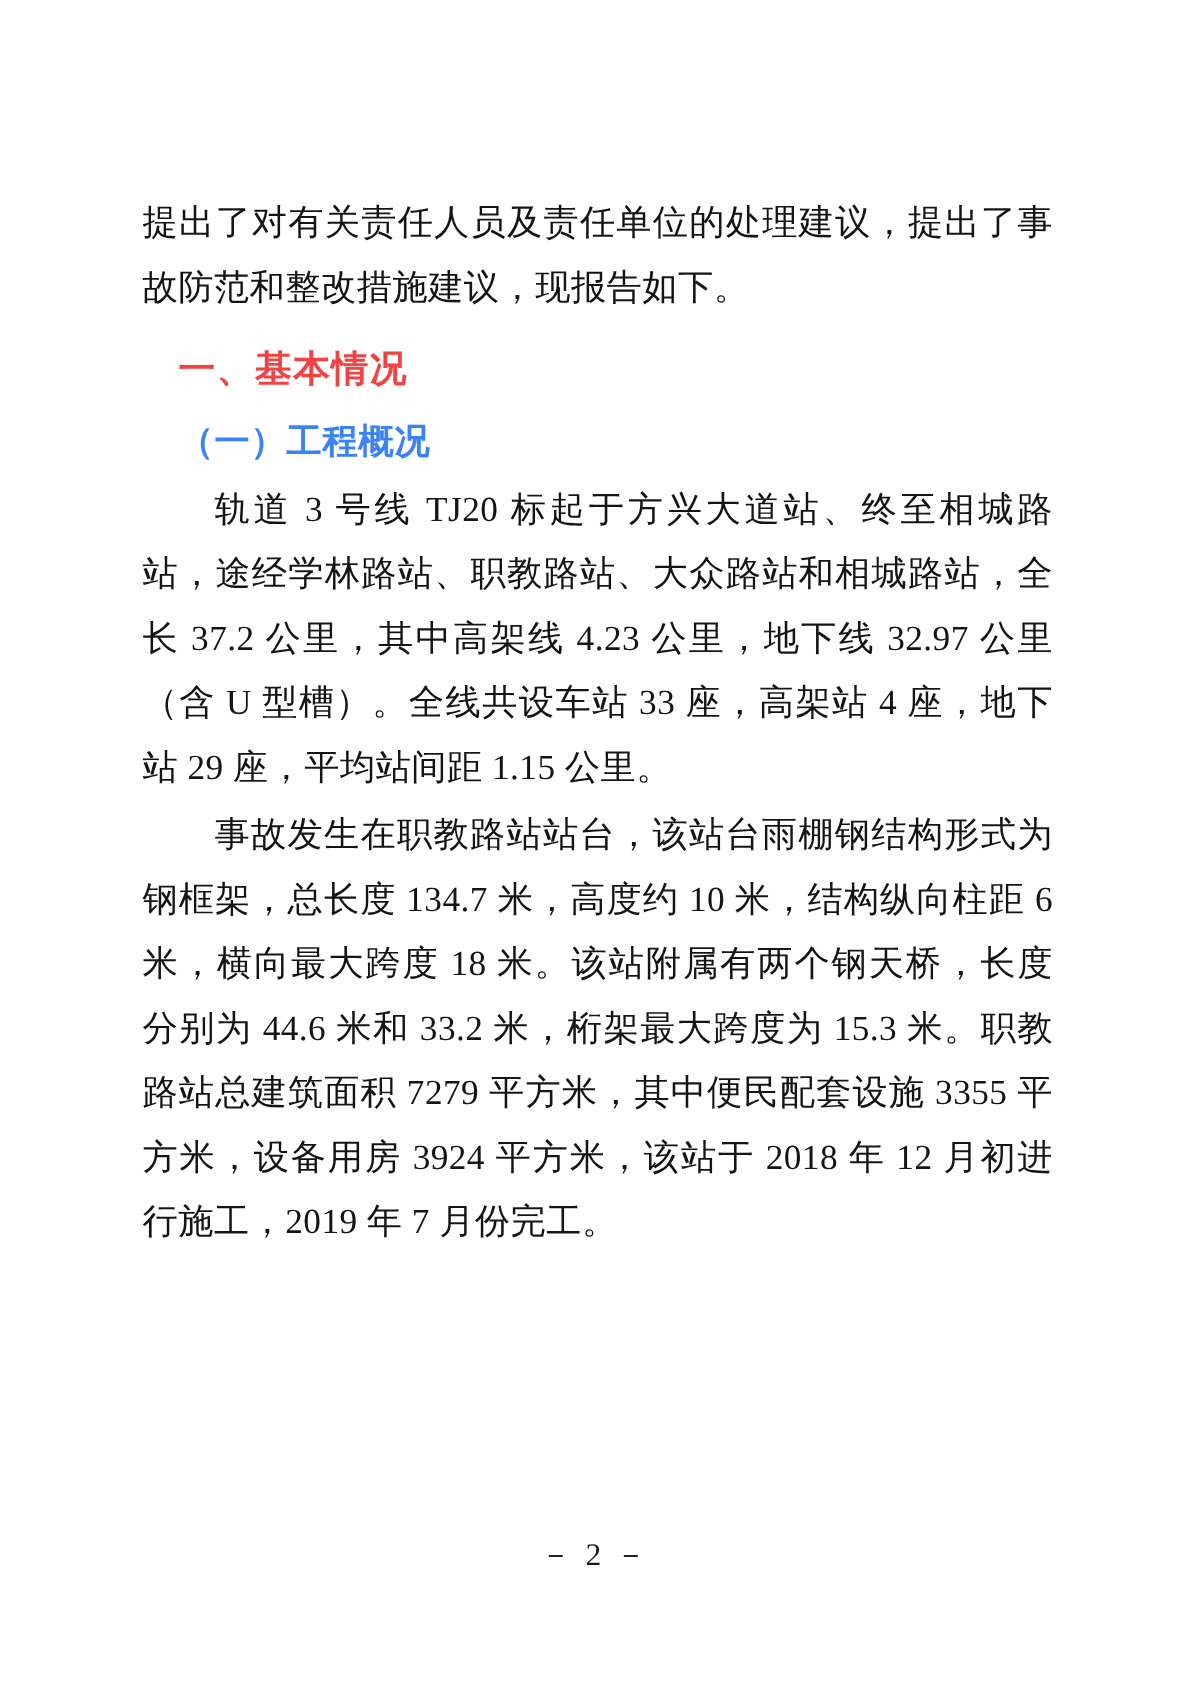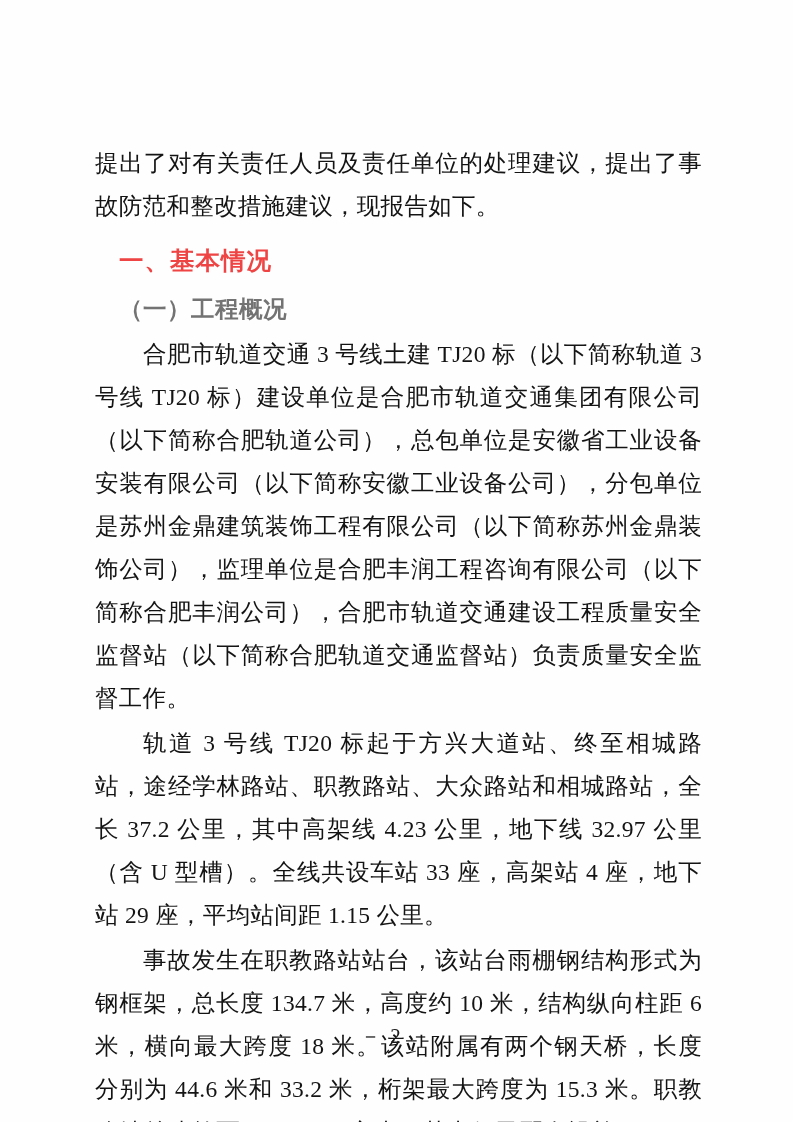--- a/index.html
+++ b/index.html
@@ -28,21 +28,21 @@
     left: 95px;
     top: 128px;
     width: 607px;
   }
   .para {
     font-size: 23.5px;
     line-height: 43px;
     text-align: justify;
     text-justify: inter-ideograph;
     letter-spacing: 0.3px;
-    margin: 14px 0 0 0;
+    margin: 0 0 0 0;
     color: #141414;
   }
   .indent2 {
     text-indent: 48px;
   }
   .heading-main {
     font-size: 24.5px;
     line-height: 44px;
     font-weight: bold;
     text-indent: 24px;
@@ -50,21 +50,21 @@
     letter-spacing: 1px;
     font-family: "Liberation Sans", "DejaVu Sans", sans-serif;
     color: #ef4444;
   }
   .heading-sub {
     font-size: 23.5px;
     line-height: 44px;
     text-indent: 24px;
     margin: 0 0 2px 0;
     letter-spacing: 0.5px;
-    color: #737373;
+    color: #3b82f6;
   }
   .block {
     margin-top: 2px;
   }
   .footer {
     position: absolute;
     left: 0;
     top: 1022px;
     width: 793px;
     text-align: center;
@@ -81,21 +81,20 @@
 
 <div class="page">
   <div class="content">
 
     <p class="para">提出了对有关责任人员及责任单位的处理建议，提出了事故防范和整改措施建议，现报告如下。</p>
 
     <h2 class="heading-main">一、基本情况</h2>
 
     <h3 class="heading-sub">（一）工程概况</h3>
 
-    <p class="para indent2 block">合肥市轨道交通 3 号线土建 TJ20 标（以下简称轨道 3 号线 TJ20 标）建设单位是合肥市轨道交通集团有限公司（以下简称合肥轨道公司），总包单位是安徽省工业设备安装有限公司（以下简称安徽工业设备公司），分包单位是苏州金鼎建筑装饰工程有限公司（以下简称苏州金鼎装饰公司），监理单位是合肥丰润工程咨询有限公司（以下简称合肥丰润公司），合肥市轨道交通建设工程质量安全监督站（以下简称合肥轨道交通监督站）负责质量安全监督工作。</p>
 
     <p class="para indent2 block">轨道 3 号线 TJ20 标起于方兴大道站、终至相城路站，途经学林路站、职教路站、大众路站和相城路站，全长 37.2 公里，其中高架线 4.23 公里，地下线 32.97 公里（含 U 型槽）。全线共设车站 33 座，高架站 4 座，地下站 29 座，平均站间距 1.15 公里。</p>
 
     <p class="para indent2 block">事故发生在职教路站站台，该站台雨棚钢结构形式为钢框架，总长度 134.7 米，高度约 10 米，结构纵向柱距 6 米，横向最大跨度 18 米。该站附属有两个钢天桥，长度分别为 44.6 米和 33.2 米，桁架最大跨度为 15.3 米。职教路站总建筑面积 7279 平方米，其中便民配套设施 3355 平方米，设备用房 3924 平方米，该站于 2018 年 12 月初进行施工，2019 年 7 月份完工。</p>
 
   </div>
 
   <div class="footer">
     <span class="page-number">－ 2 －</span>
   </div>

